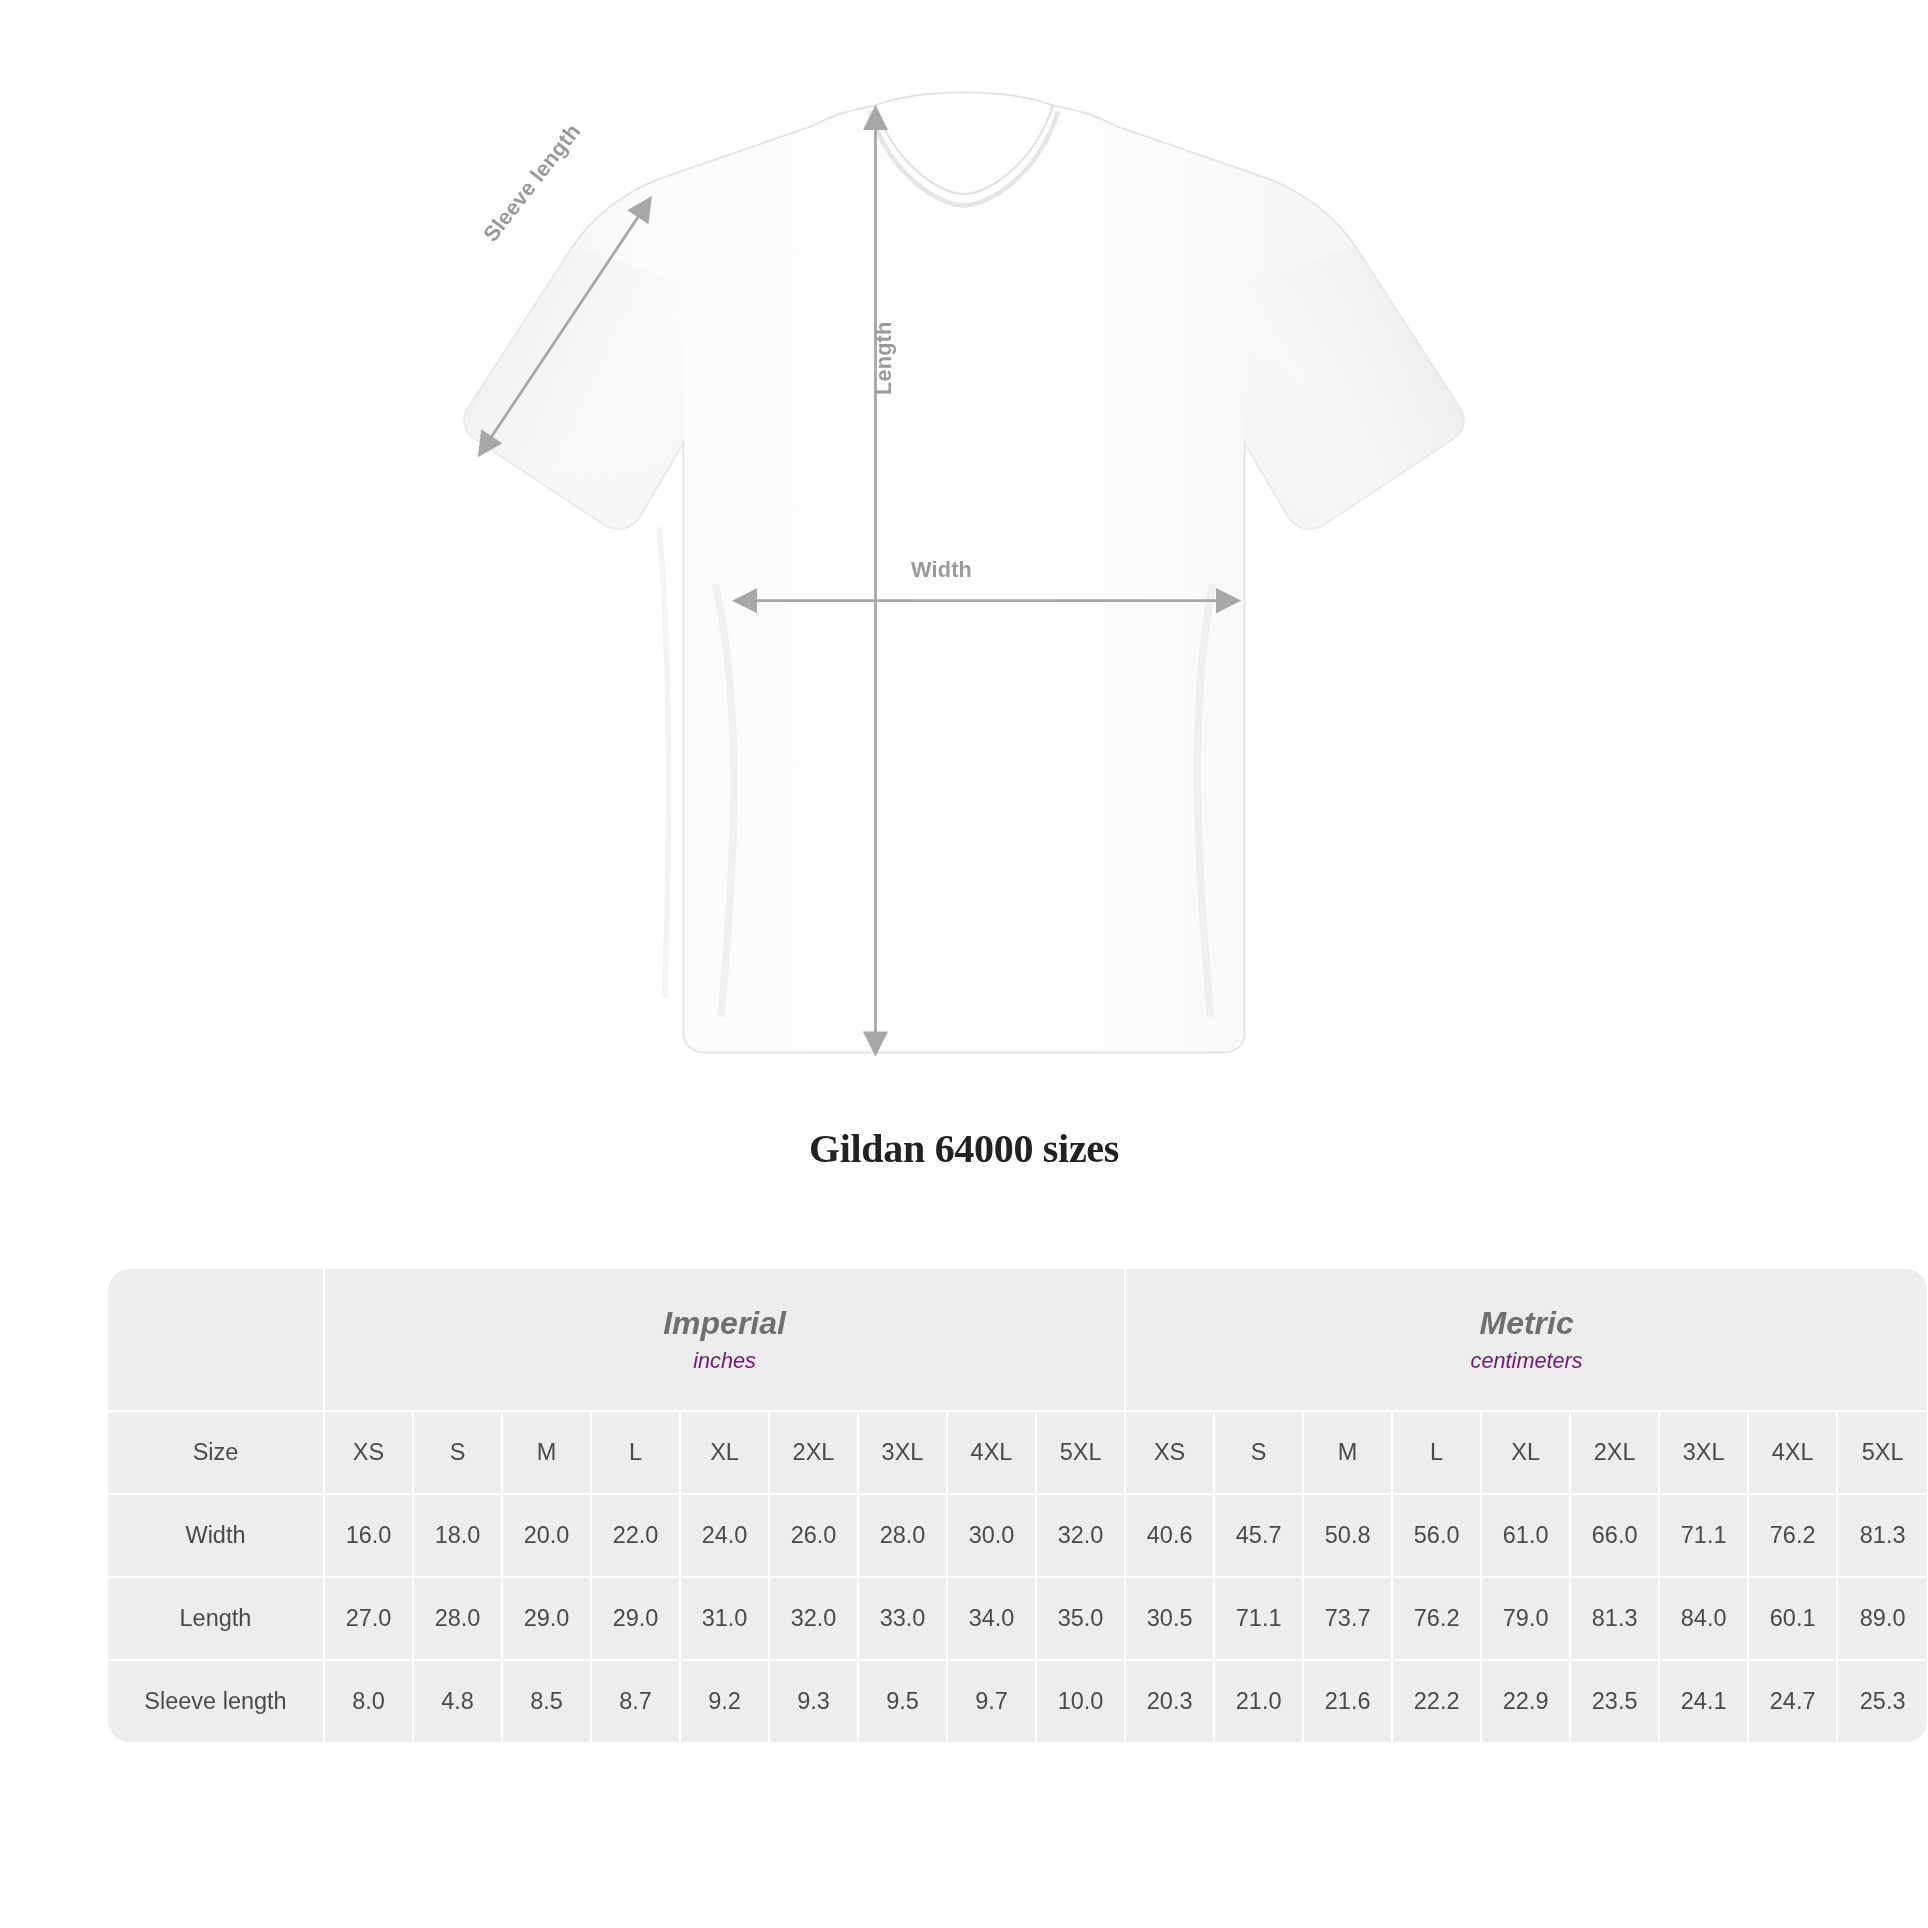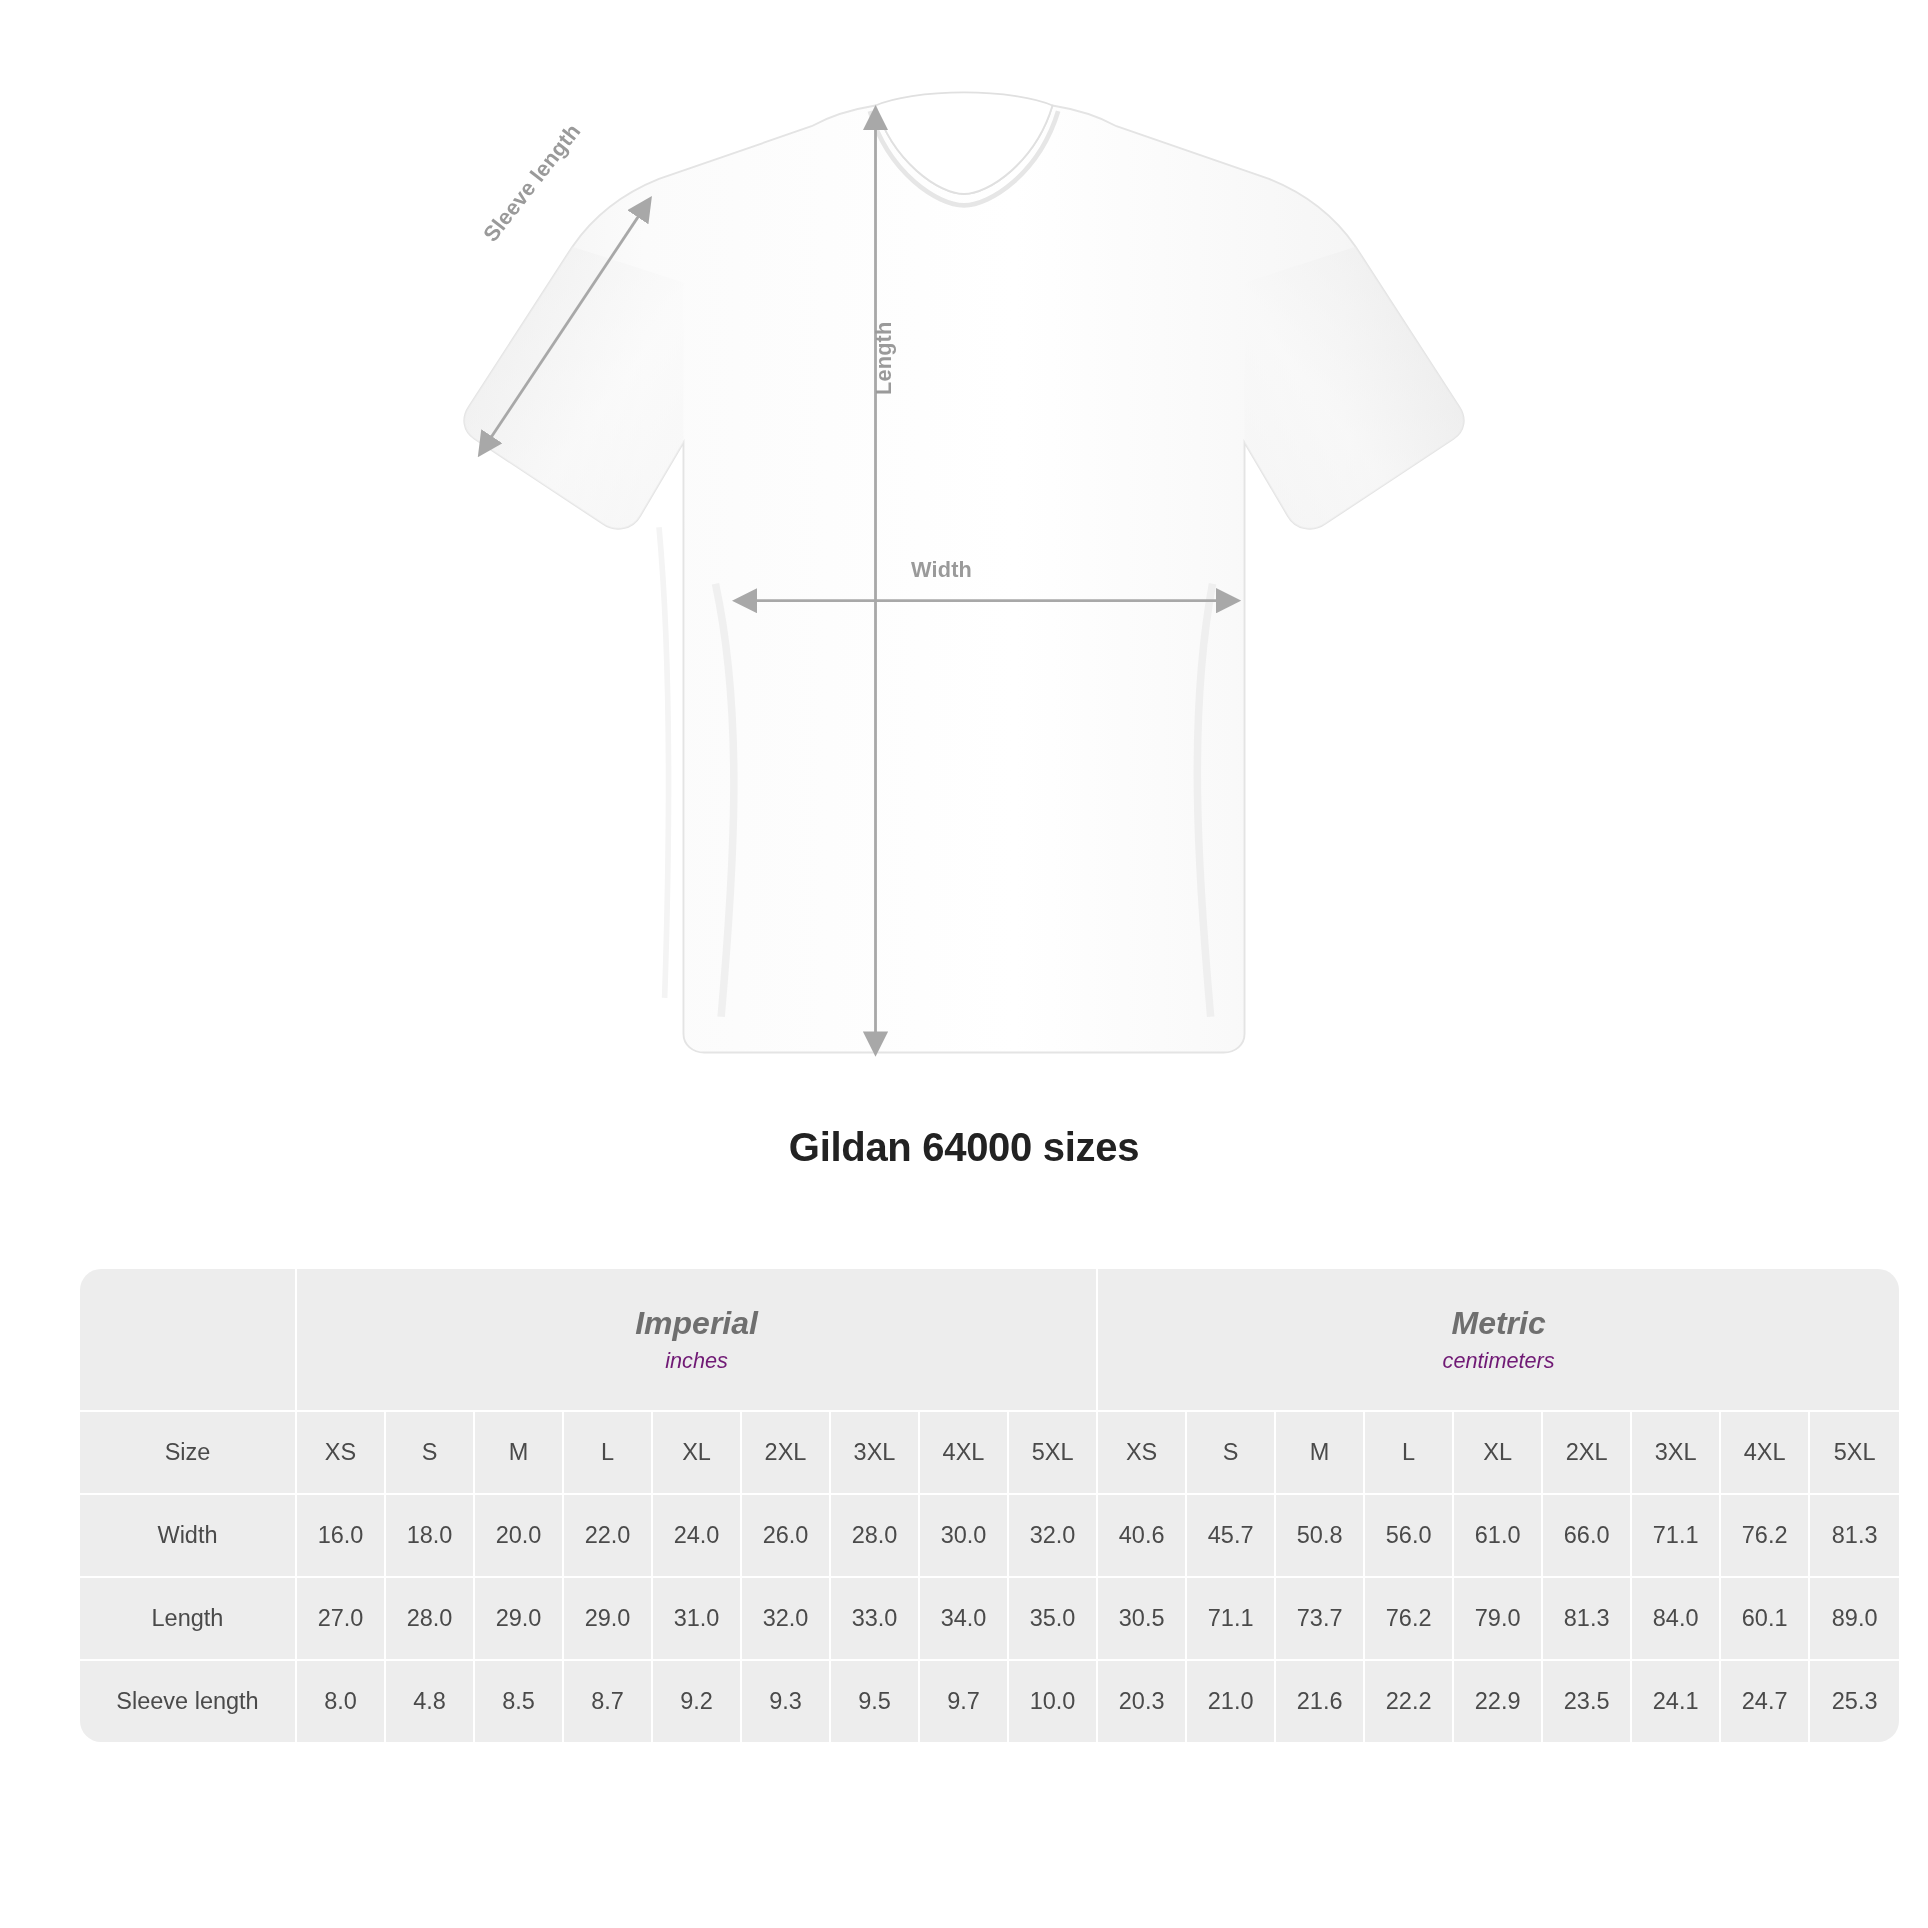--- a/index.html
+++ b/index.html
@@ -56,39 +56,40 @@
     transform-origin: left top;
   }
 
   
   .title-block {
     position: absolute;
     left: 0;
     top: 1125px;
     width: 1928px;
     text-align: center;
+    font-family: Liberation Serif, serif;
   }
   .chart-title {
     font-size: 40px;
     font-weight: bold;
     color: #222222;
     margin: 0;
     letter-spacing: -0.3px;
   }
   .chart-note {
     margin: 21px 0 0 0;
     font-size: 22.6px;
     font-style: italic;
     color: #555555;
   }
 
   
   .table-wrap {
     position: absolute;
-    left: 48px;
+    left: 76px;
     top: 1269px;
     width: 1808px;
     padding-left: 32px;
   }
   table.size-table {
     border-collapse: separate;
     border-spacing: 0;
     width: 1808px;
     table-layout: fixed;
   }

